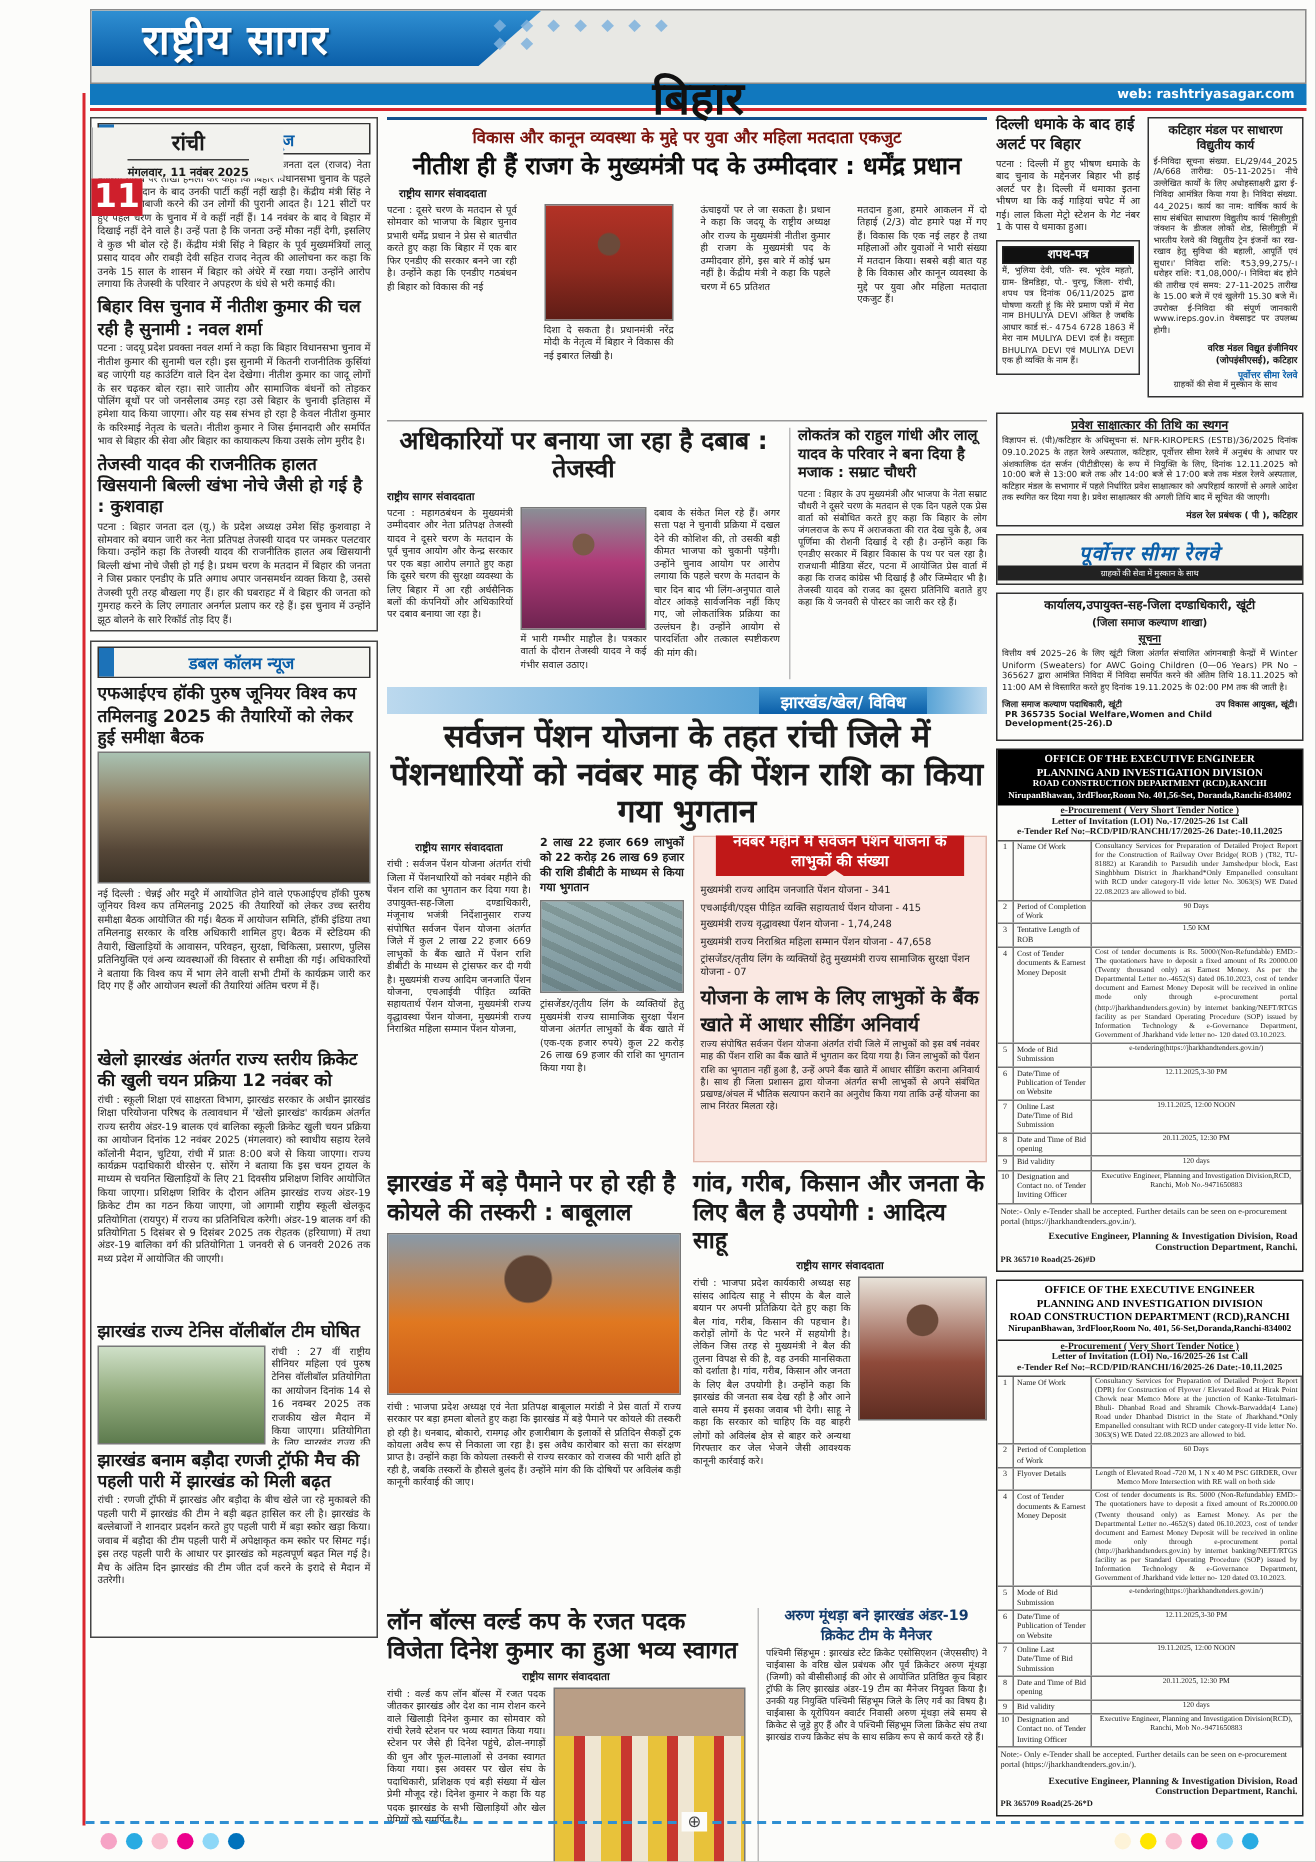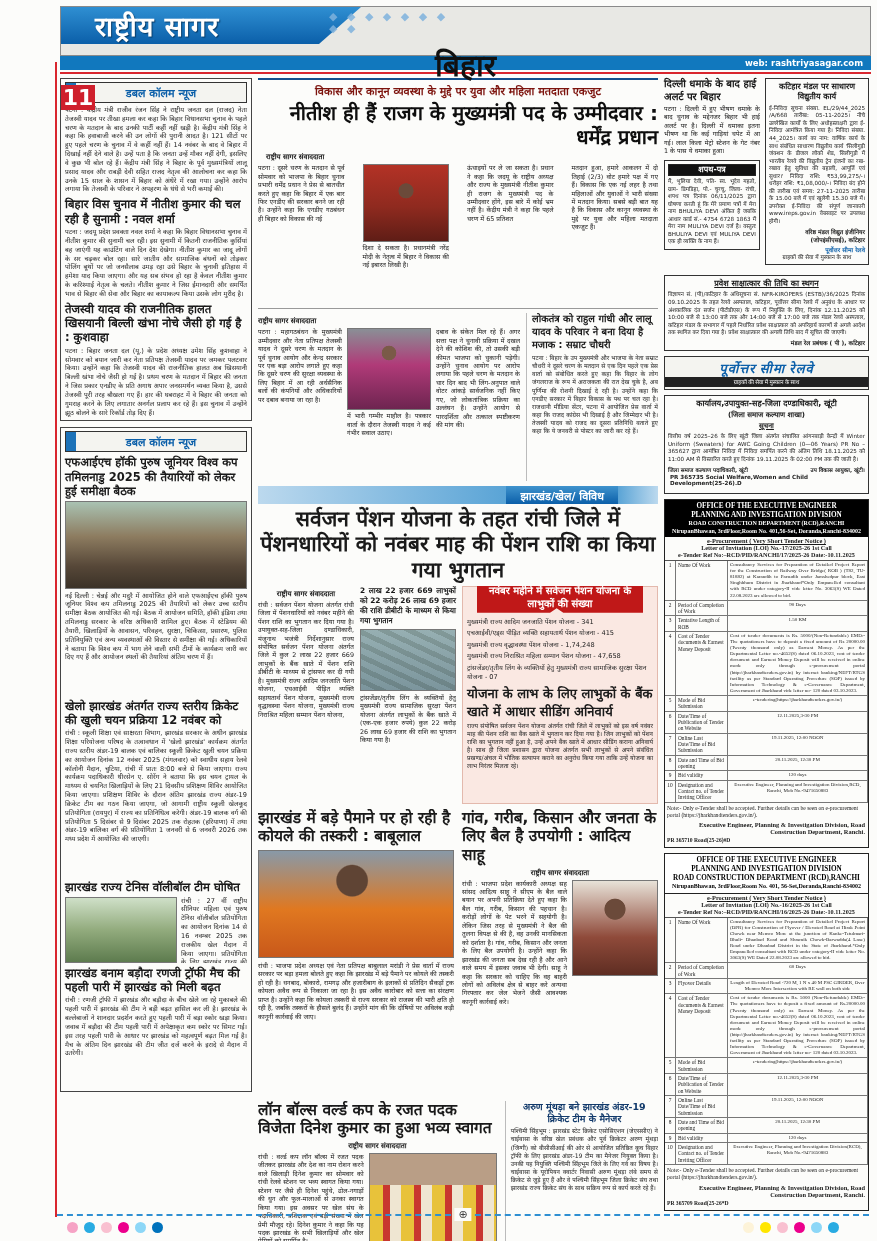--- a/index.html
+++ b/index.html
@@ -36,21 +36,21 @@
   .dcn-box { border:1px solid #444; padding:3px 4px; margin-bottom:6px; }
   .dcn-head { border:1px solid #333; display:flex; align-items:stretch; margin-bottom:3px; }
   .dcn-sq { width:10px; background:#1c72b8; }
   .dcn-label { flex:1; text-align:center; color:#0b5fa9; font-weight:bold; font-size:11px; padding:2px 0; background:#f4f4f0; }
   .lt-head { font-size:11.5px; font-weight:bold; line-height:1.25; margin:3px 0 2px; }
   .lt-body { font-size:6.6px; line-height:1.34; text-align:justify; color:#222; }
   .ph { width:100%; border:1px solid #777; }
 
   
   .kicker { text-align:center; font-size:11px; font-weight:bold; color:#7d140e; border-top:2px solid #14508c; padding:3px 0 2px; }
-  .big-head { font-size:20px; font-weight:bold; text-align:right; line-height:1.18; margin:2px 0 3px; color:#0e0e0e; }
+  .big-head { font-size:16px; font-weight:bold; text-align:center; line-height:1.18; margin:2px 0 3px; color:#0e0e0e; }
   .nitish-cols { display:flex; gap:18px; height:140px; overflow:hidden; }
   .ncol { flex:1; }
   .sub-row { display:flex; gap:6px; margin-top:4px; }
   .tj-block { width:262px; }
   .tj-head { font-size:16.5px; font-weight:bold; text-align:center; line-height:1.15; }
   .tj-cols { display:flex; gap:5px; height:118px; overflow:hidden; margin-top:2px; }
   .sm-block { width:132px; border-left:1px solid #bbb; padding-left:5px; }
   .sm-head { font-size:9.8px; font-weight:bold; line-height:1.3; margin-bottom:3px; }
   .sec-bar { display:flex; margin:5px 0 3px; height:18px; }
   .sec-bar .lt { flex:1; background:linear-gradient(90deg,#bcd9ee,#5aa4d6); }
@@ -113,20 +113,24 @@
   <div class="inner">
 
     <div class="masthead">
       <div class="mh-blue">
         <span class="mh-title">राष्ट्रीय सागर</span>
       </div>
       <div class="mh-diamonds">◆ ◆ ◆ ◆ ◆ ◆ ◆ ◆ ◆</div>
       <div class="mh-center">
         <span class="mh-section">बिहार</span>
       </div>
+      <div class="mh-right">
+        <span class="mh-city">रांची</span>
+        <span class="mh-date">मंगलवार,  11 नवंबर 2025</span>
+      </div>
       <div class="mh-pageno">11</div>
     </div>
     <div class="web-strip">web: rashtriyasagar.com</div>
     <div class="red-rule"></div>
 
     <div class="content">
 
       <div class="col-left">
         <div class="dcn-box">
           <div class="dcn-head">
@@ -184,20 +188,21 @@
             <div class="ph" style="height:78px;background:radial-gradient(circle at 50% 34%,#6b4a3a 11%,transparent 12%),linear-gradient(180deg,#b33226 0%,#8f2a1f 55%,#5f1d16 100%);"></div>
             <div class="body-txt" style="margin-top:2px;">दिशा दे सकता है। प्रधानमंत्री नरेंद्र मोदी के नेतृत्व में बिहार ने विकास की नई इबारत लिखी है।</div>
           </div>
           <div class="ncol body-txt">ऊंचाइयों पर ले जा सकता है। प्रधान ने कहा कि जदयू के राष्ट्रीय अध्यक्ष और राज्य के मुख्यमंत्री नीतीश कुमार ही राजग के मुख्यमंत्री पद के उम्मीदवार होंगे, इस बारे में कोई भ्रम नहीं है। केंद्रीय मंत्री ने कहा कि पहले चरण में 65 प्रतिशत</div>
           <div class="ncol body-txt">मतदान हुआ, हमारे आकलन में दो तिहाई (2/3) वोट हमारे पक्ष में गए हैं। विकास कि एक नई लहर है तथा महिलाओं और युवाओं ने भारी संख्या में मतदान किया। सबसे बड़ी बात यह है कि विकास और कानून व्यवस्था के मुद्दे पर युवा और महिला मतदाता एकजुट हैं।</div>
         </div>
         <div class="hr"></div>
 
         <div class="sub-row" style="height:168px;overflow:hidden;">
           <div class="tj-block">
+            <div class="tj-head">अधिकारियों पर बनाया जा रहा है दबाब : तेजस्वी</div>
             <div class="byline" style="text-align:left;">राष्ट्रीय सागर संवाददाता</div>
             <div class="tj-cols">
               <div class="body-txt" style="flex:1;">पटना : महागठबंधन के मुख्यमंत्री उम्मीदवार और नेता प्रतिपक्ष तेजस्वी यादव ने दूसरे चरण के मतदान के पूर्व चुनाव आयोग और केन्द्र सरकार पर एक बड़ा आरोप लगाते हुए कहा कि दूसरे चरण की सुरक्षा व्यवस्था के लिए बिहार में आ रही अर्धसैनिक बलों की कंपनियों और अधिकारियों पर दबाव बनाया जा रहा है।</div>
               <div style="flex:1;">
                 <div class="ph" style="height:82px;background:radial-gradient(circle at 50% 30%,#7a5a48 10%,transparent 11%),linear-gradient(180deg,#8a8f96 0%,#b03a78 45%,#6e2450 100%);"></div>
                 <div class="body-txt" style="margin-top:2px;">में भारी गम्भीर माहौल है। पत्रकार वार्ता के दौरान तेजस्वी यादव ने कई गंभीर सवाल उठाए।</div>
               </div>
               <div class="body-txt" style="flex:1;">दबाव के संकेत मिल रहे हैं। अगर सत्ता पक्ष ने चुनावी प्रक्रिया में दखल देने की कोशिश की, तो उसकी बड़ी कीमत भाजपा को चुकानी पड़ेगी। उन्होंने चुनाव आयोग पर आरोप लगाया कि पहले चरण के मतदान के चार दिन बाद भी लिंग-अनुपात वाले वोटर आंकड़े सार्वजनिक नहीं किए गए, जो लोकतांत्रिक प्रक्रिया का उल्लंघन है। उन्होंने आयोग से पारदर्शिता और तत्काल स्पष्टीकरण की मांग की।</div>
             </div>
           </div>

